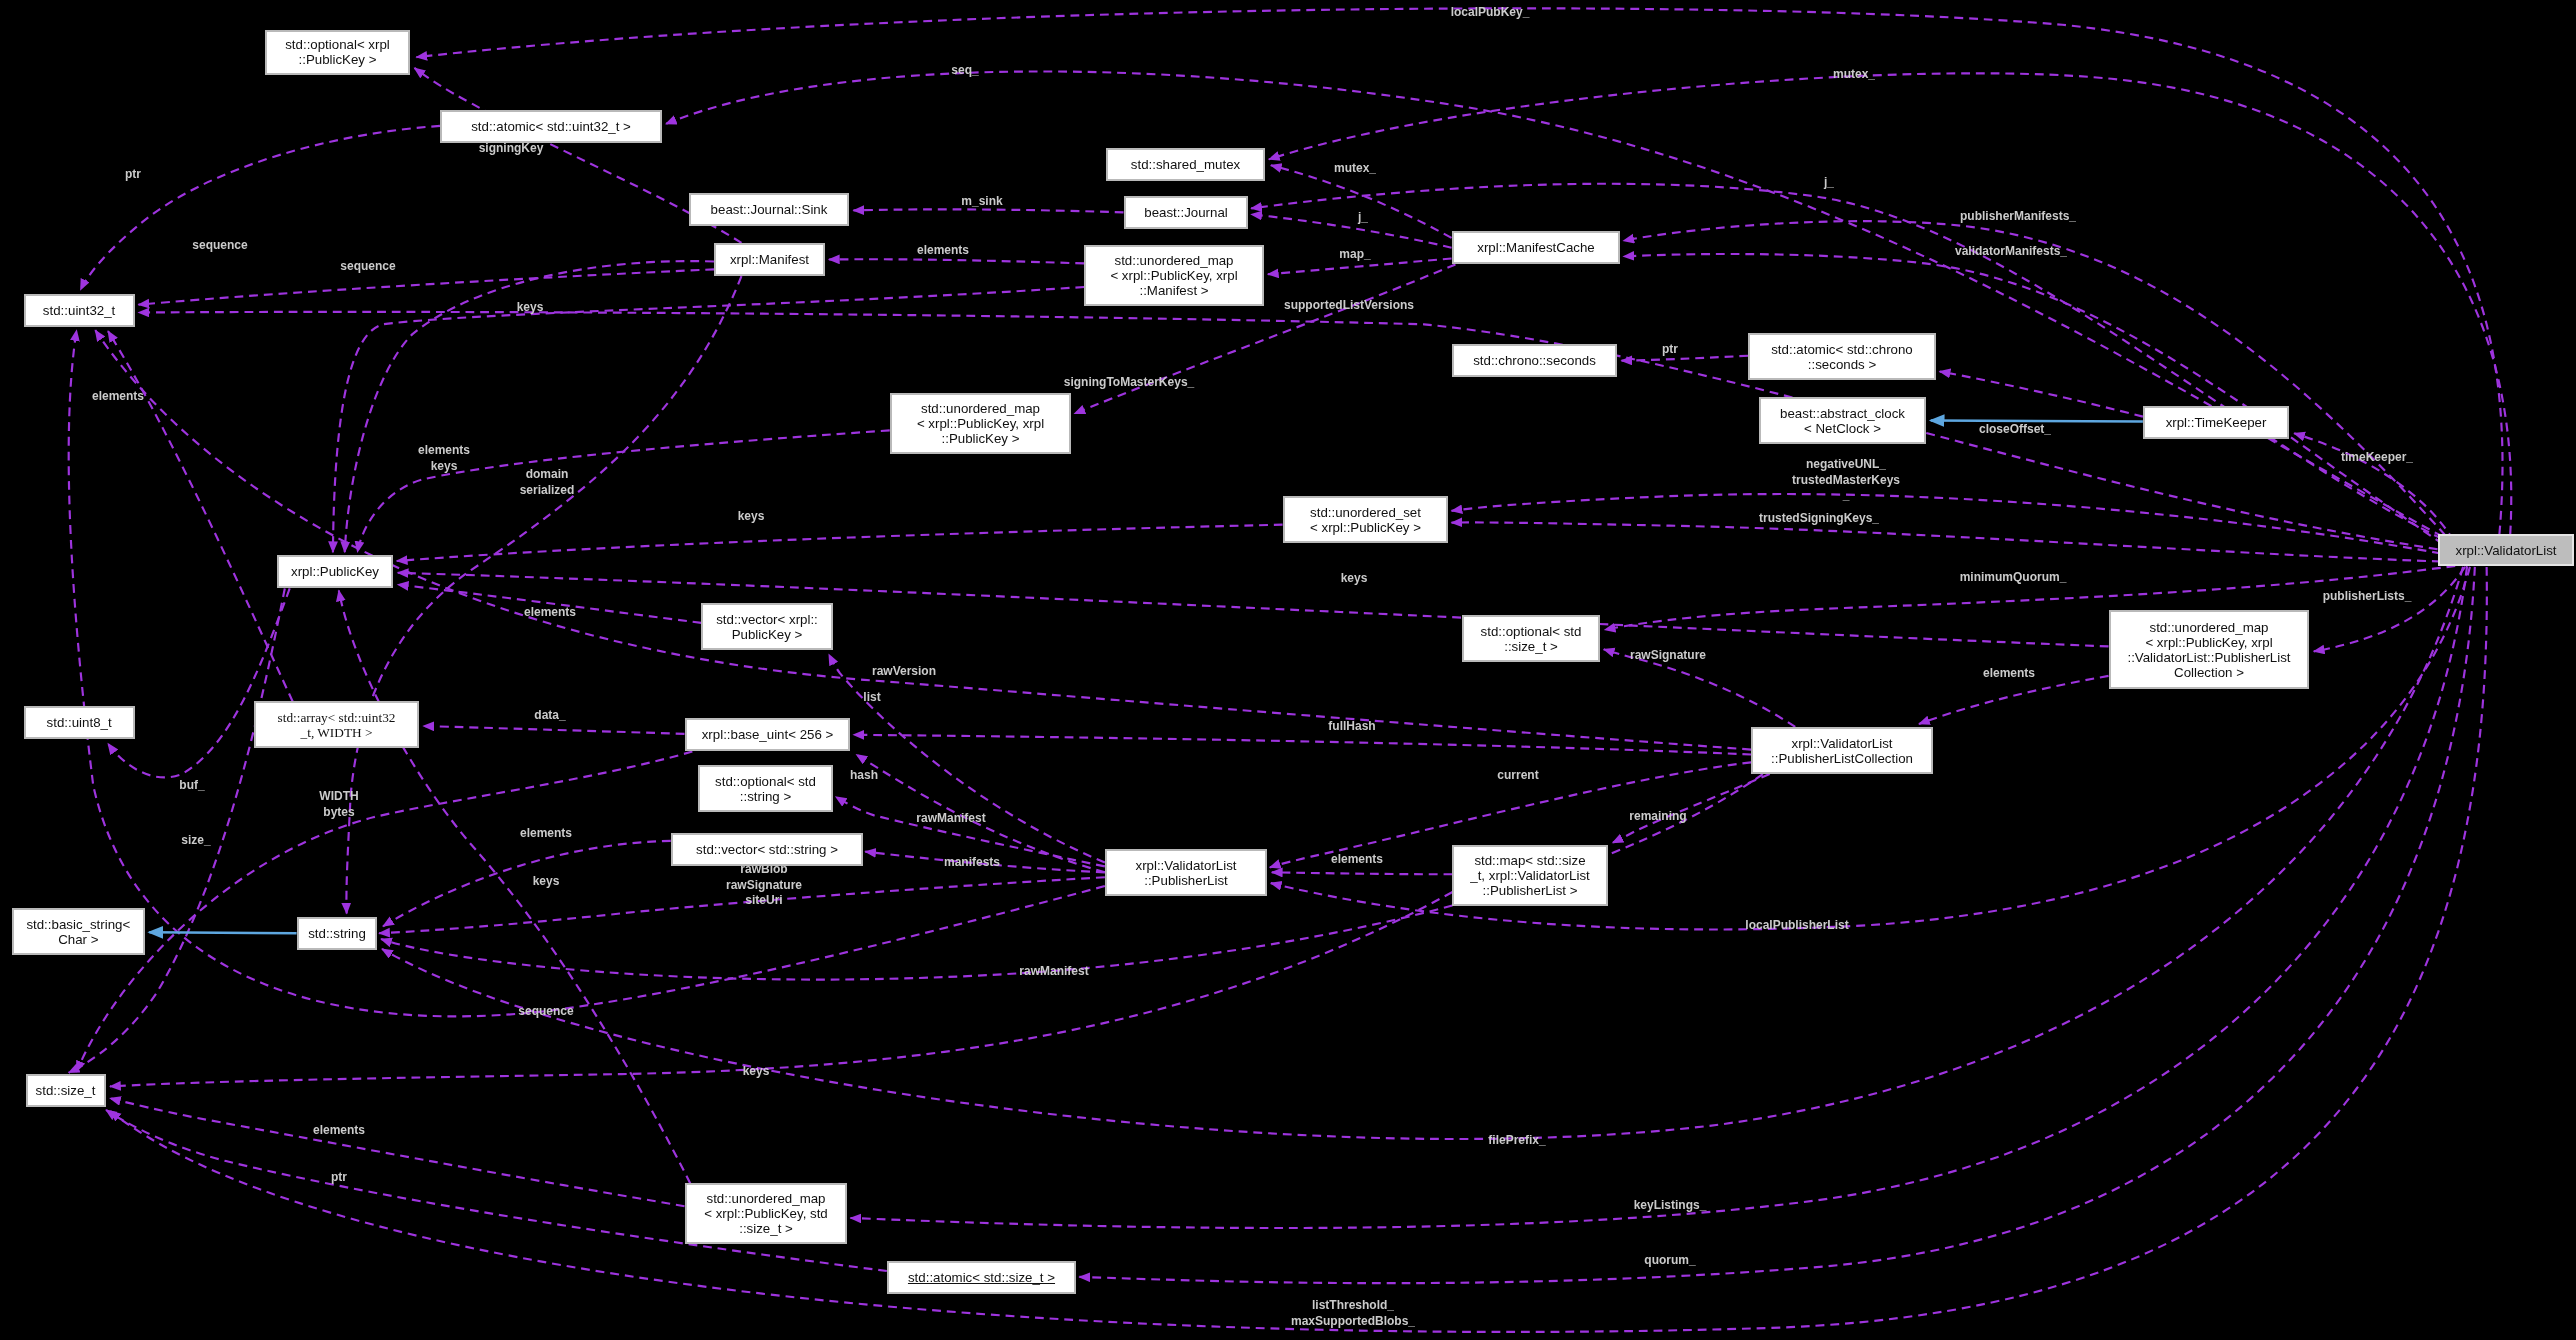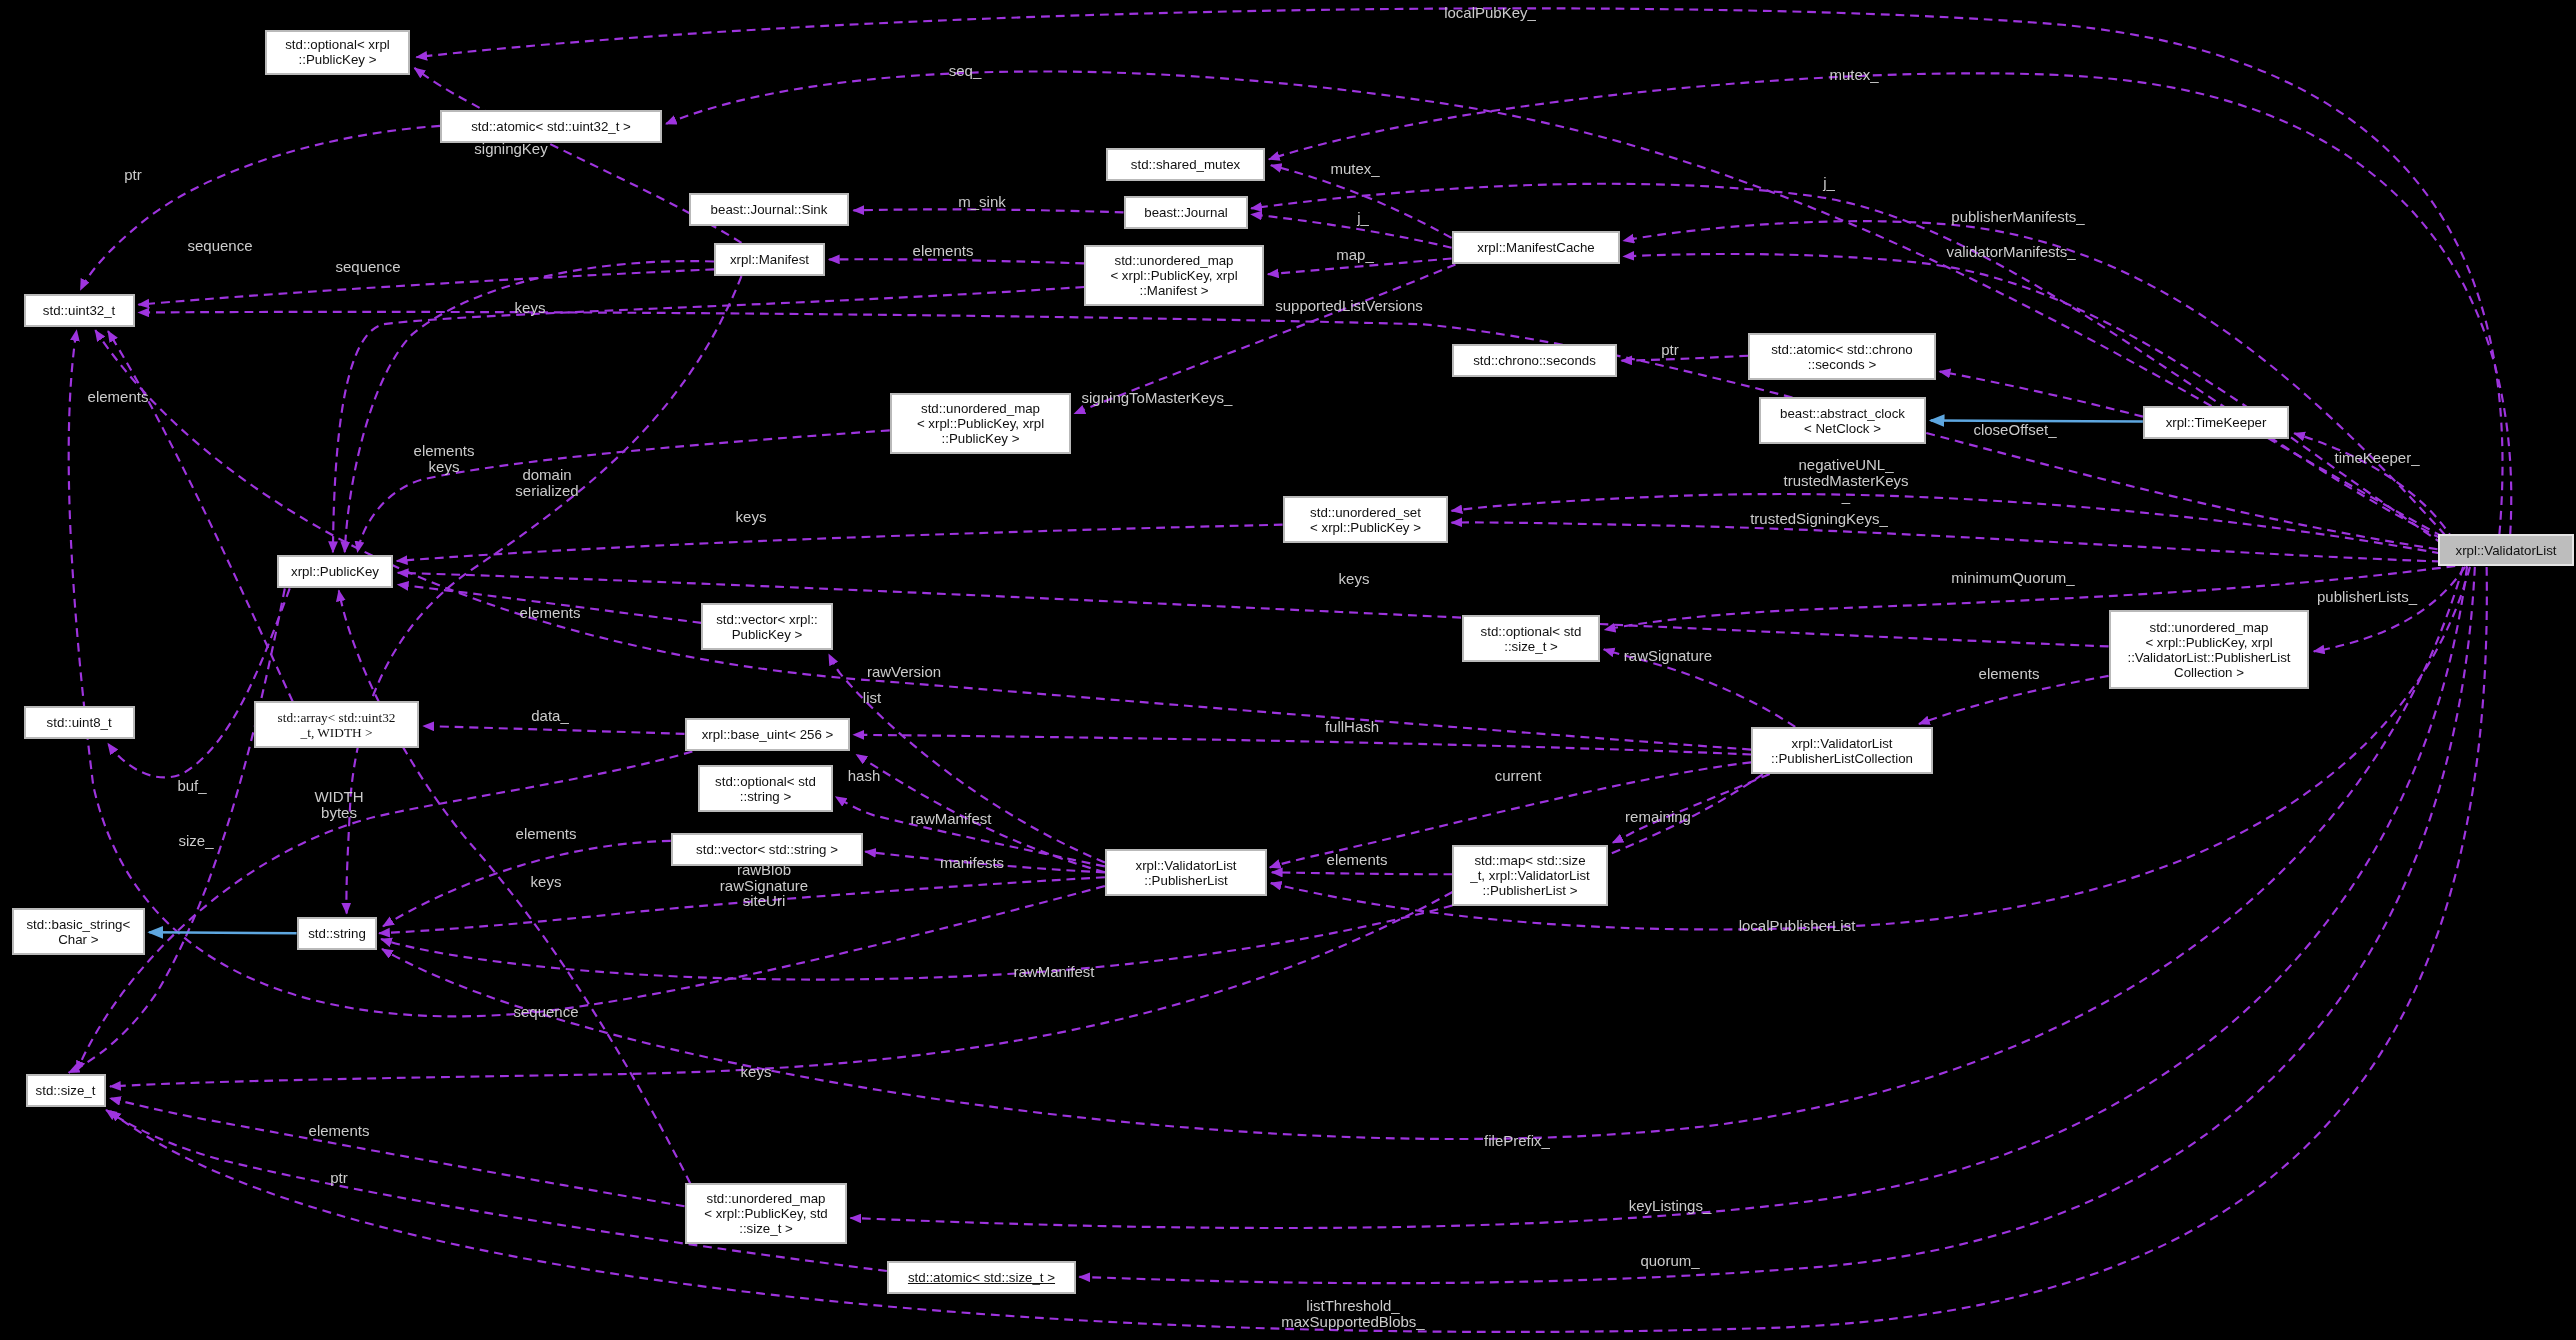--- a/index.html
+++ b/index.html
@@ -7,22 +7,22 @@
          font-family:"Liberation Sans","DejaVu Sans",sans-serif;}
   #edge-layer{position:absolute;left:0;top:0;width:2576px;height:1341px;}
   .edge{fill:none;stroke-width:2.2px;}
   .edge.usage{stroke:#9E34DE;stroke-dasharray:9 6;}
   .edge.inheritance{stroke:#5EA7E0;stroke-width:2.6px;}
   .node{position:absolute;background:#fff;border:2px solid #B9B9B9;color:#111;
         display:flex;flex-direction:column;justify-content:center;align-items:center;
         font-size:13.3px;line-height:15px;text-align:center;white-space:nowrap;
         box-sizing:border-box;cursor:pointer;}
   .node.hl{background:#BDBDBD;border-color:#E4E4E4;}
-  .edge-label{position:absolute;color:#CBCBCB;font-size:15px;line-height:15.7px;
-        text-align:center;white-space:pre;transform:translate(-50%,-50%);pointer-events:none;}
+  .edge-label{position:absolute;color:#CBCBCB;font-size:12px;line-height:15.7px;
+        text-align:center;white-space:pre;transform:translate(-50%,-50%);pointer-events:none;font-weight:bold;}
 </style>
 </head>
 <body>
 
 <div class="stage">
   <svg id="edge-layer" xmlns="http://www.w3.org/2000/svg" viewBox="0 0 2623 1365" width="2576" height="1341">
     <defs>
       <marker id="arrow-use" markerWidth="14" markerHeight="11" refX="11" refY="5" orient="auto" markerUnits="userSpaceOnUse">
         <path d="M0,0 L12,5 L0,10 Z" fill="#9E34DE"></path>
       </marker>
@@ -111,21 +111,21 @@
       <div class="edge-label" style="left: 1797px; top: 926px;">localPublisherList</div>
       <div class="edge-label" style="left: 1517px; top: 1141px;">filePrefix_</div>
       <div class="edge-label" style="left: 1670px; top: 1206px;">keyListings_</div>
       <div class="edge-label" style="left: 1670px; top: 1261px;">quorum_</div>
       <div class="edge-label" style="left: 1353px; top: 1314px;">listThreshold_
 maxSupportedBlobs_</div>
       <div class="edge-label" style="left: 1349px; top: 306px;">supportedListVersions</div>
       <div class="edge-label" style="left: 1355px; top: 169px;">mutex_</div>
       <div class="edge-label" style="left: 1363px; top: 218px;">j_</div>
       <div class="edge-label" style="left: 1355px; top: 255px;">map_</div>
-      <div class="edge-label" style="left: 1129px; top: 398px; margin-left: 28px;">signingToMasterKeys_</div>
+      <div class="edge-label" style="left: 1129px; top: 383px;">signingToMasterKeys_</div>
       <div class="edge-label" style="left: 982px; top: 202px;">m_sink</div>
       <div class="edge-label" style="left: 943px; top: 251px;">elements</div>
       <div class="edge-label" style="left: 530px; top: 308px;">keys</div>
       <div class="edge-label" style="left: 511px; top: 149px;">signingKey</div>
       <div class="edge-label" style="left: 368px; top: 267px;">sequence</div>
       <div class="edge-label" style="left: 220px; top: 246px;">sequence</div>
       <div class="edge-label" style="left: 547px; top: 483px;">domain
 serialized</div>
       <div class="edge-label" style="left: 133px; top: 175px;">ptr</div>
       <div class="edge-label" style="left: 444px; top: 459px;">elements

